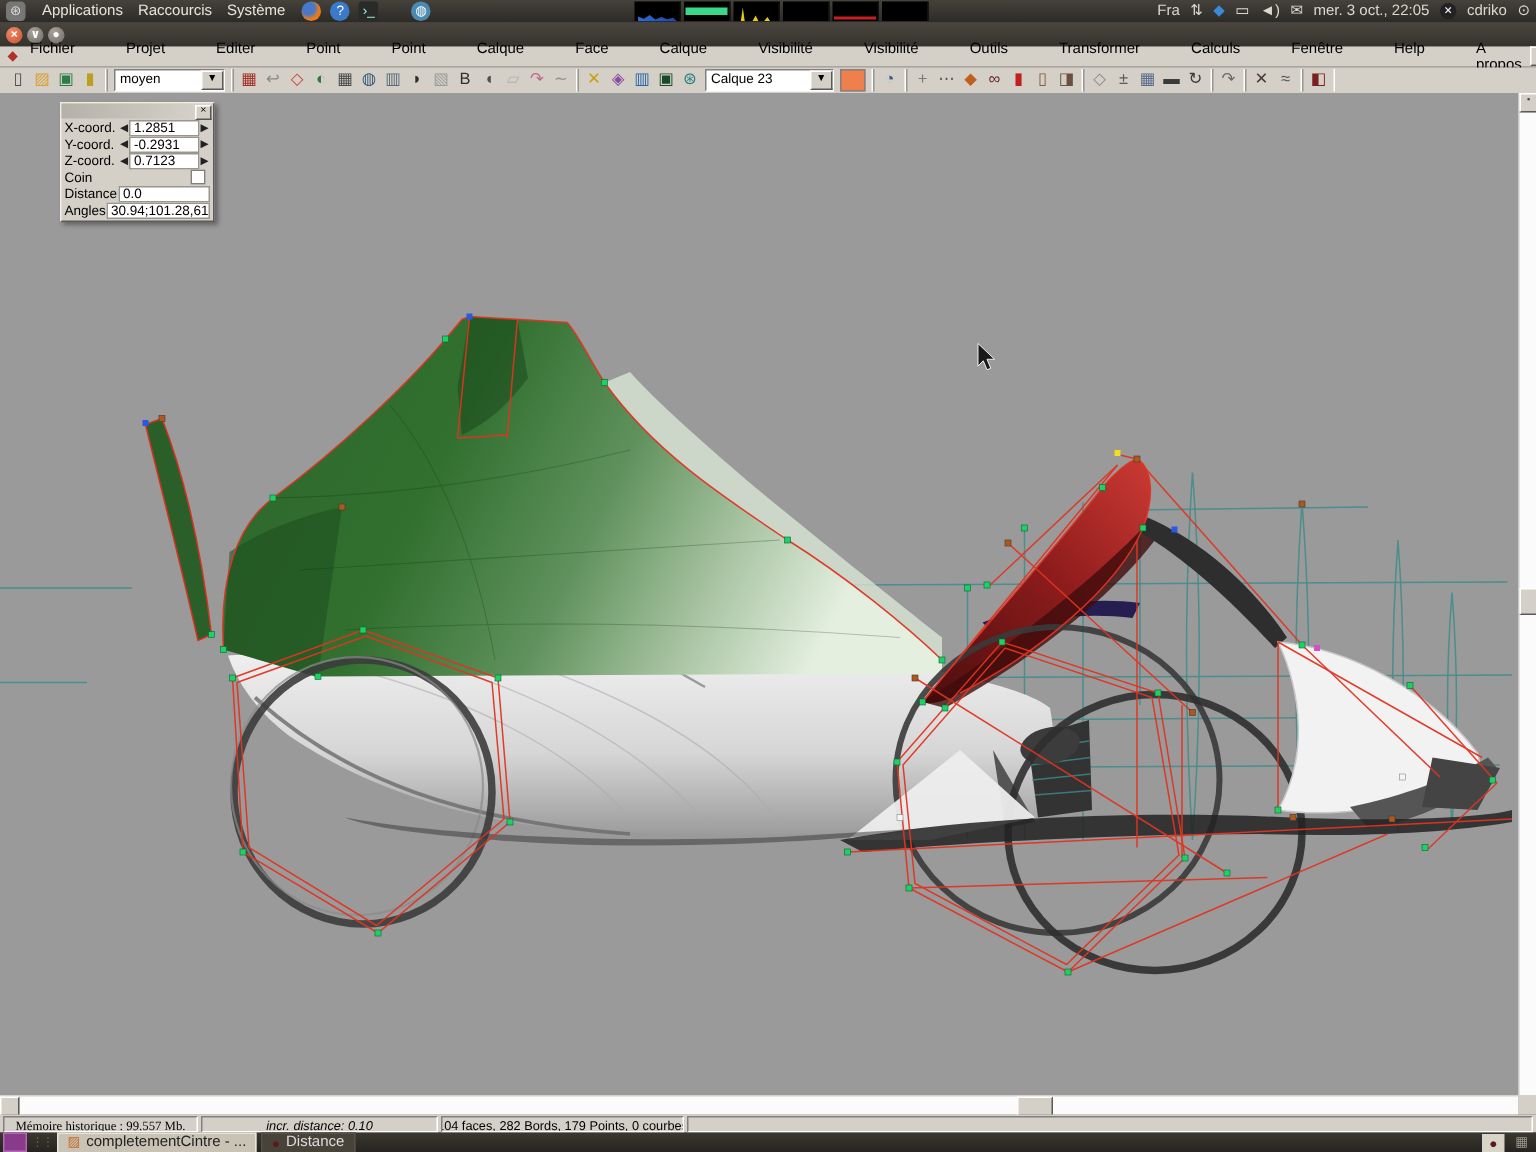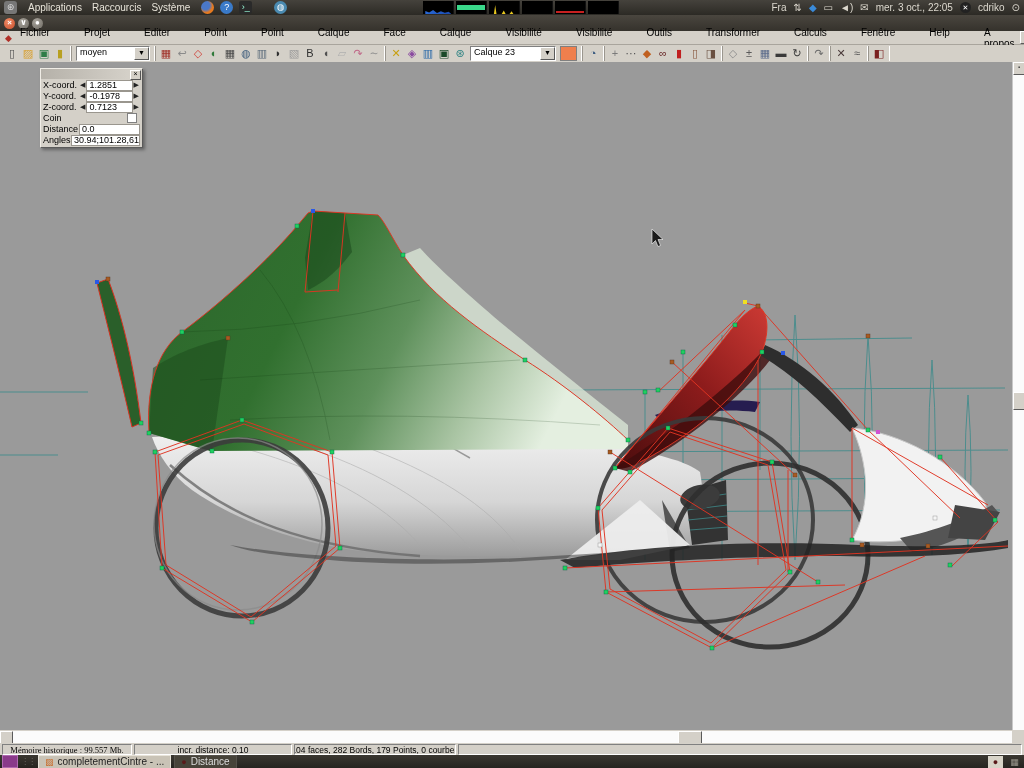--- a/index.html
+++ b/index.html
@@ -431,21 +431,21 @@
       </div>
       <div class="d-row">
         <span class="d-lab">X-coord.</span>
         <span class="d-spin">◀</span>
         <span class="d-field">1.2851</span>
         <span class="d-spin">▶</span>
       </div>
       <div class="d-row">
         <span class="d-lab">Y-coord.</span>
         <span class="d-spin">◀</span>
-        <span class="d-field">-0.1978</span>
+        <span class="d-field">-0.2931</span>
         <span class="d-spin">▶</span>
       </div>
       <div class="d-row">
         <span class="d-lab">Z-coord.</span>
         <span class="d-spin">◀</span>
         <span class="d-field">0.7123</span>
         <span class="d-spin">▶</span>
       </div>
       <div class="d-row">
         <span class="d-lab">Coin</span>
@@ -469,21 +469,21 @@
 
   <div id="hscrollwrap">
     <div id="hscroll">
       <div class="sb-btn"></div>
       <div class="sb-thumb"></div>
     </div>
   </div>
 
   <div id="statusbar">
     <span class="st-cell" style="width:128px;font-family:Liberation Serif, serif;">Mémoire historique : 99.557 Mb.</span>
-    <span class="st-cell" style="width:156px;">incr. distance: 0.10</span>
+    <span class="st-cell" style="width:156px;font-style:italic;">incr. distance: 0.10</span>
     <span class="st-cell" style="width:160px;">104 faces, 282 Bords, 179 Points, 0 courbes</span>
     <span class="st-cell" style="flex:1;"></span>
   </div>
 
   <div id="taskbar">
     <span class="tk-show"></span>
     <span class="tk-grip">⋮⋮</span>
     <span id="taskbar-items" style="display:flex;gap:3px;">
         <span class="tk-item active">
           <span class="tk-ico" style="color: rgb(200, 106, 40);">▨</span>

